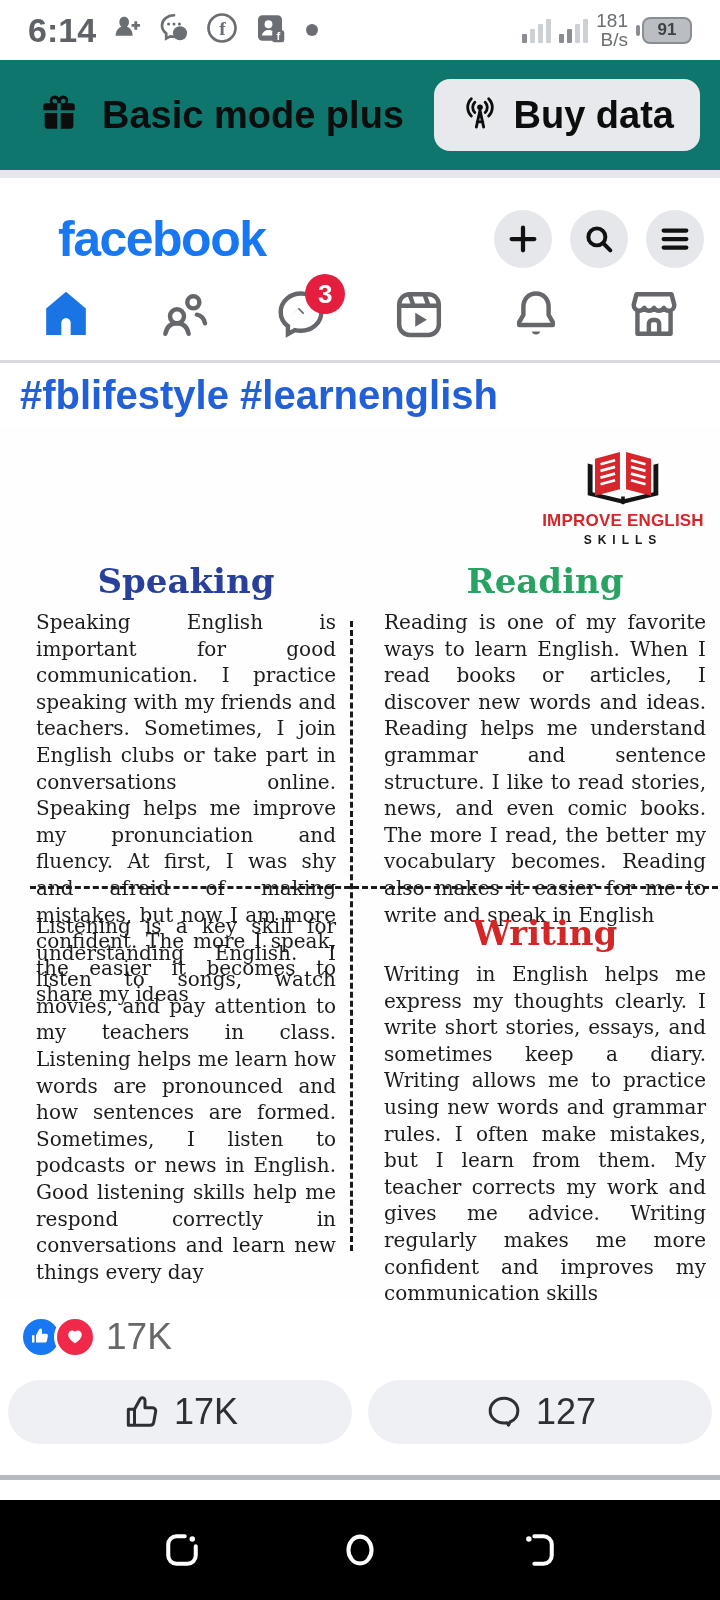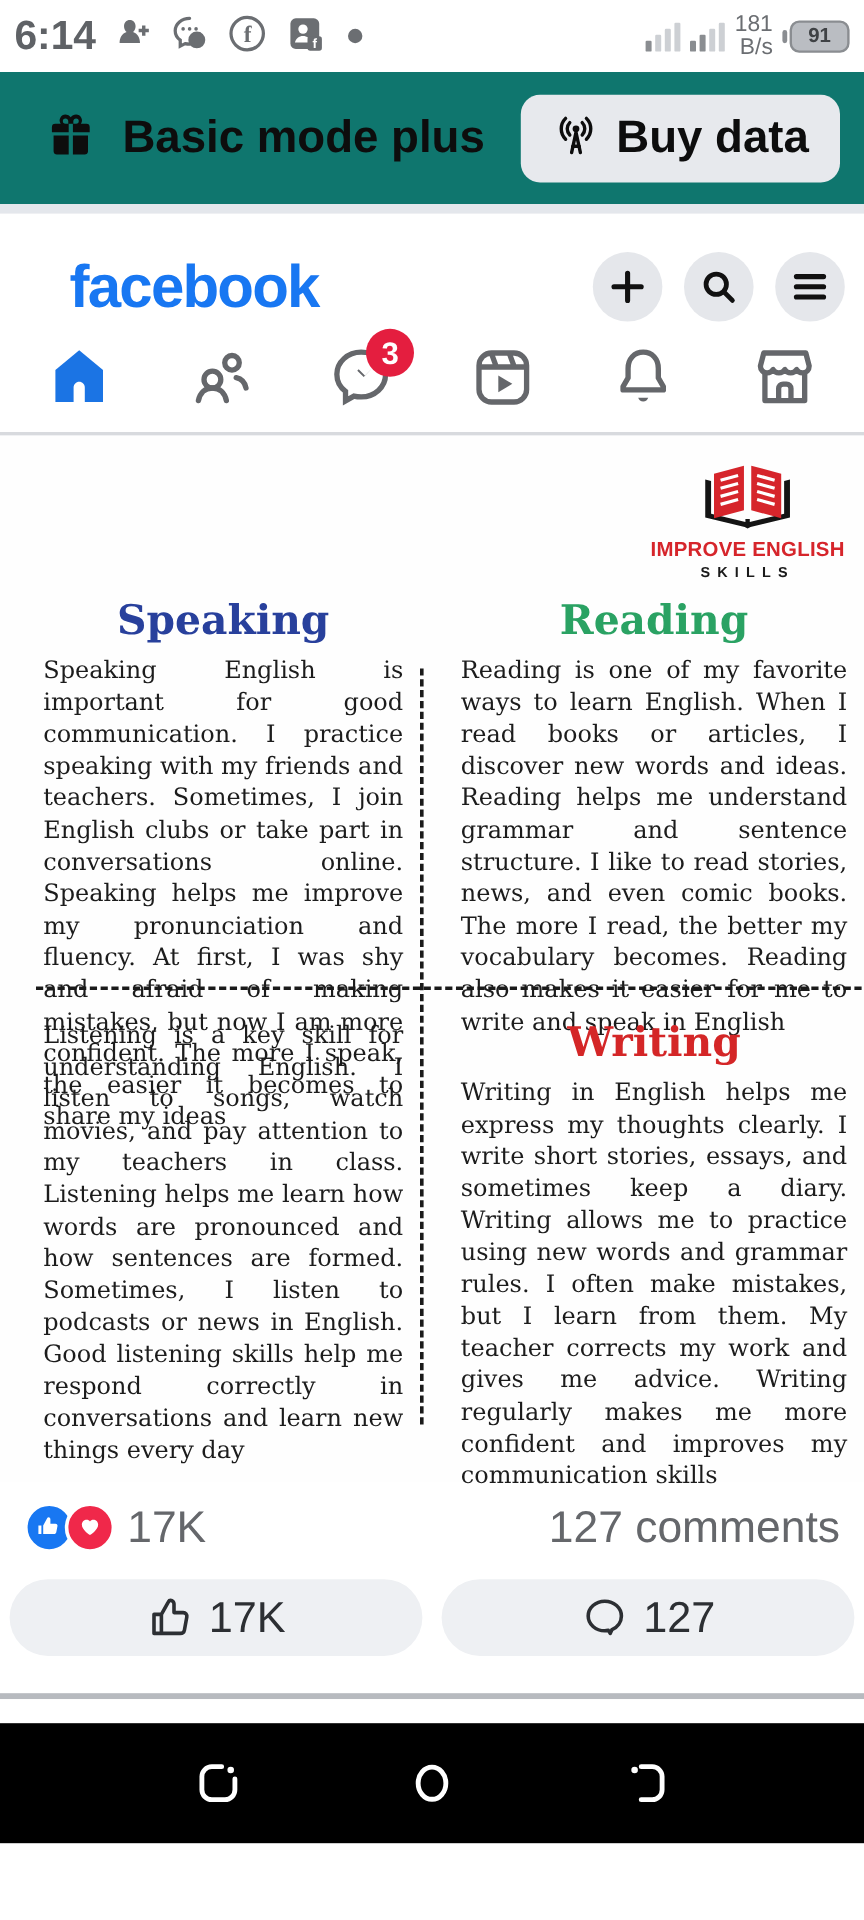--- a/index.html
+++ b/index.html
@@ -1,21 +1,21 @@
 <!DOCTYPE html>
 <html><head>
 <meta charset="utf-8">
 <style>
   * { margin:0; padding:0; box-sizing:border-box; }
   html,body { width:720px; height:1600px; background:#fff; overflow:hidden;
     font-family:"Liberation Sans", sans-serif; }
   .col { display:flex; flex-direction:column; width:720px; height:1600px; }
 
   
-  .status-bar { height:60px; display:flex; align-items:center; padding:0 12px; color:#6b6e72; }
+  .status-bar { height:60px; display:flex; align-items:center; padding:0 28px; color:#6b6e72; }
   .sb-time { font-size:34px; font-weight:700; color:#5f6266; margin-right:14px; }
   .sb-icons { display:flex; align-items:center; gap:12px; }
   .sb-right { margin-left:auto; display:flex; align-items:center; gap:8px; }
   .sig { display:flex; align-items:flex-end; gap:3px; height:26px; }
   .sig i { width:5px; border-radius:1px; display:block; }
   .speed { font-size:19px; line-height:1.0; color:#6b6e72; text-align:right; }
   .battery { display:flex; align-items:center; gap:2px; }
   .bat-nub { width:4px; height:11px; background:#8a8d91; border-radius:2px; }
   .bat-body { width:50px; height:27px; border:2.5px solid #8a8d91; border-radius:8px;
     background:#babdc2; display:flex; align-items:center; justify-content:center;
@@ -242,20 +242,23 @@
       <svg width="56" height="56" viewBox="0 0 24 24" fill="none" stroke="#65676b" stroke-width="1.9" stroke-linejoin="round">
           <path d="M4.5 3.5h15l1.2 4.6c0 1.4-1 2.5-2.4 2.5-.9 0-1.7-.5-2.1-1.2-.4.7-1.2 1.2-2.1 1.2-.9 0-1.7-.5-2.1-1.2-.4.7-1.2 1.2-2.1 1.2s-1.7-.5-2.1-1.2c-.4.7-1.2 1.2-2.1 1.2a2.4 2.4 0 0 1-2.4-2.5z"></path>
           <path d="M4.9 11v9.5h14.2V11"></path>
           <path d="M9.8 20.5v-4.3c0-.9.7-1.6 1.6-1.6h1.2c.9 0 1.6.7 1.6 1.6v4.3"></path>
         </svg>
     </span>
   </div>
 
   <div class="divider-b"></div>
 
+  <div class="post-text">
+    <span class="hashtags" style="color: rgb(33, 96, 214);">#fblifestyle #learnenglish</span>
+  </div>
 
   <div class="post-image">
     <div class="brand">
       <svg width="80" height="56" viewBox="0 0 64 46">
         <path d="M3 12 3 38 30 44.5 32 45.5 34 44.5 61 38 61 12 57 13 57 35.5 33.5 41 33.5 39 30.5 39 30.5 41 7 35.5 7 13 Z" fill="#141414"></path>
         <path d="M9 8 29.5 2.5 29.5 33 9 38.5 Z" fill="#d6252b"></path>
         <path d="M55 8 34.5 2.5 34.5 33 55 38.5 Z" fill="#d6252b"></path>
         <path d="M13.5 12.5 25.5 9.2M13.5 18 25.5 14.7M13.5 23.5 25.5 20.2M13.5 29 25.5 25.7" stroke="#fff" stroke-width="2.2" fill="none"></path>
         <path d="M50.5 12.5 38.5 9.2M50.5 18 38.5 14.7M50.5 23.5 38.5 20.2M50.5 29 38.5 25.7" stroke="#fff" stroke-width="2.2" fill="none"></path>
       </svg>
@@ -291,21 +294,20 @@
             <path fill="#fff" d="M7 10.2 10.4 4c.2-.4.6-.6 1-.6.9 0 1.6.7 1.6 1.6v3.7h4.2c1.1 0 1.9 1 1.7 2l-1 5.2c-.2.9-.9 1.5-1.8 1.5H7zM5.5 10.2H3v7.2h2.5z"></path>
           </svg>
       </span>
       <span class="rx love" style="background: rgb(240, 40, 74);">
         <svg width="24" height="24" viewBox="0 0 24 24">
             <path fill="#fff" d="M12 18.3S5.2 14.1 5.2 9.7c0-2.7 2-4.3 4-4.3 1.2 0 2.3.5 2.8 1.5.5-1 1.6-1.5 2.8-1.5 2 0 4 1.6 4 4.3 0 4.4-6.8 8.6-6.8 8.6z"></path>
           </svg>
       </span>
     </span>
     <span class="rx-count">17K</span>
-    <span class="rx-comments">127 comments</span>
   </div>
 
   <div class="actions">
     <span class="pill">
       <svg width="40" height="40" viewBox="0 0 24 24" fill="none" stroke="#2c2f33" stroke-width="1.8" stroke-linejoin="round">
           <path d="M7.5 10.4 11 4.1c.2-.4.6-.7 1.1-.7 1 0 1.7.8 1.7 1.7v4.4h4.6c1.2 0 2 1.1 1.8 2.2l-1.2 6.6c-.2 1-1 1.6-2 1.6H7.5M7.5 10.4H3.8v9.5h3.7z"></path>
         </svg>
       <span class="pill-label">17K</span>
     </span>
     <span class="pill">

